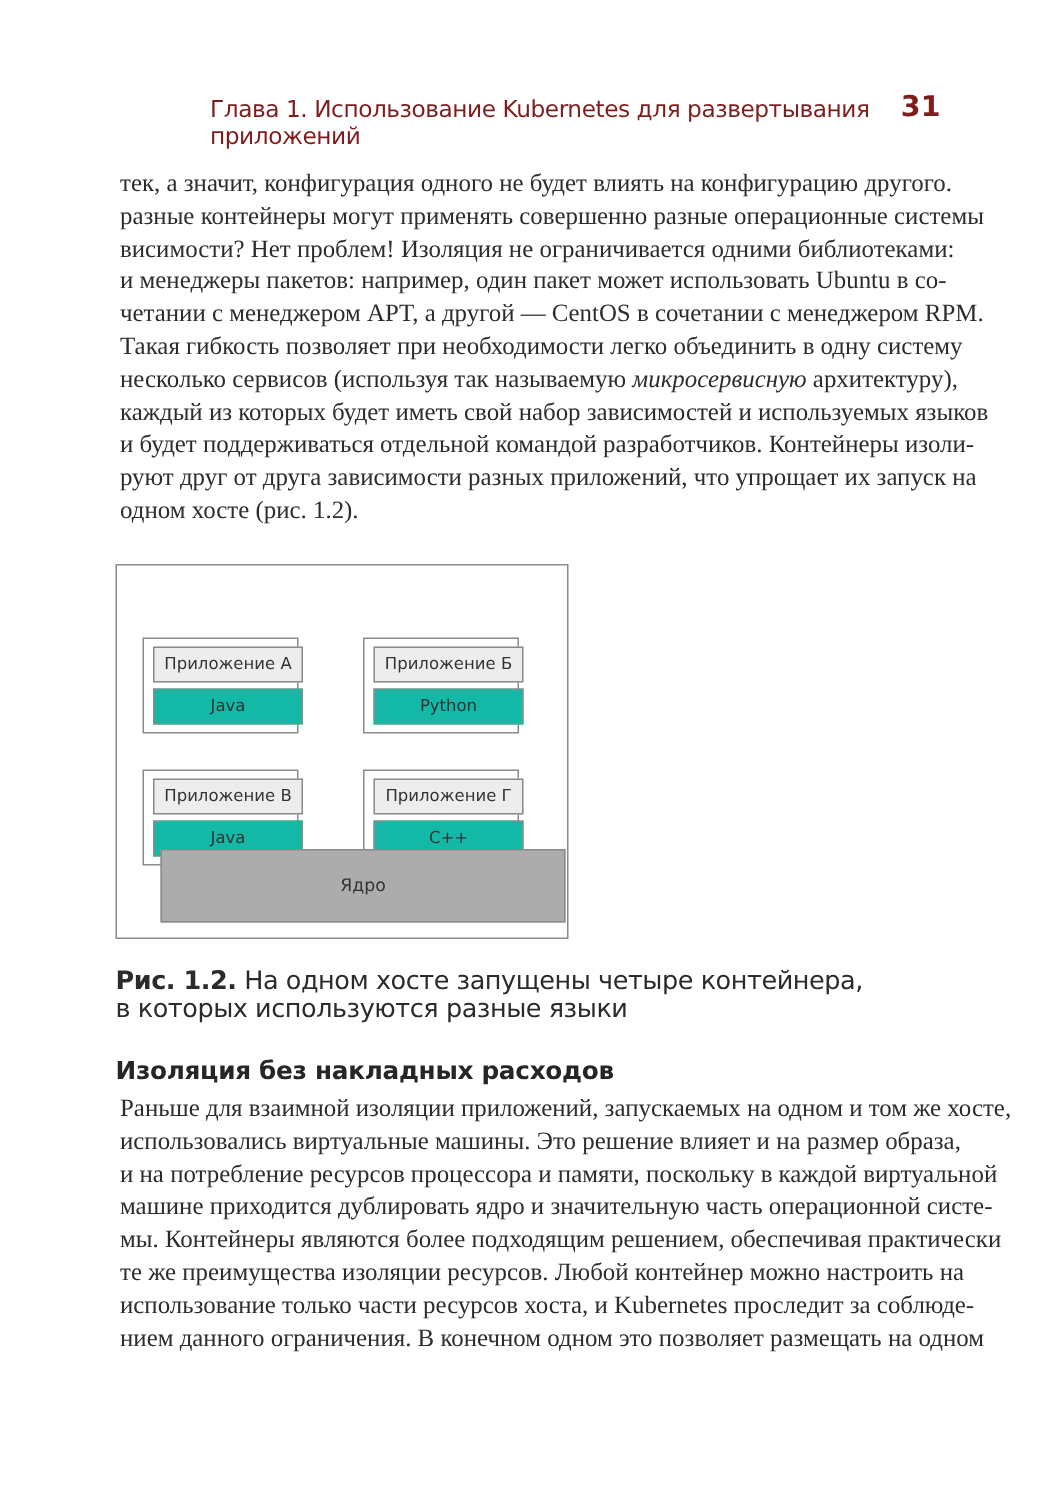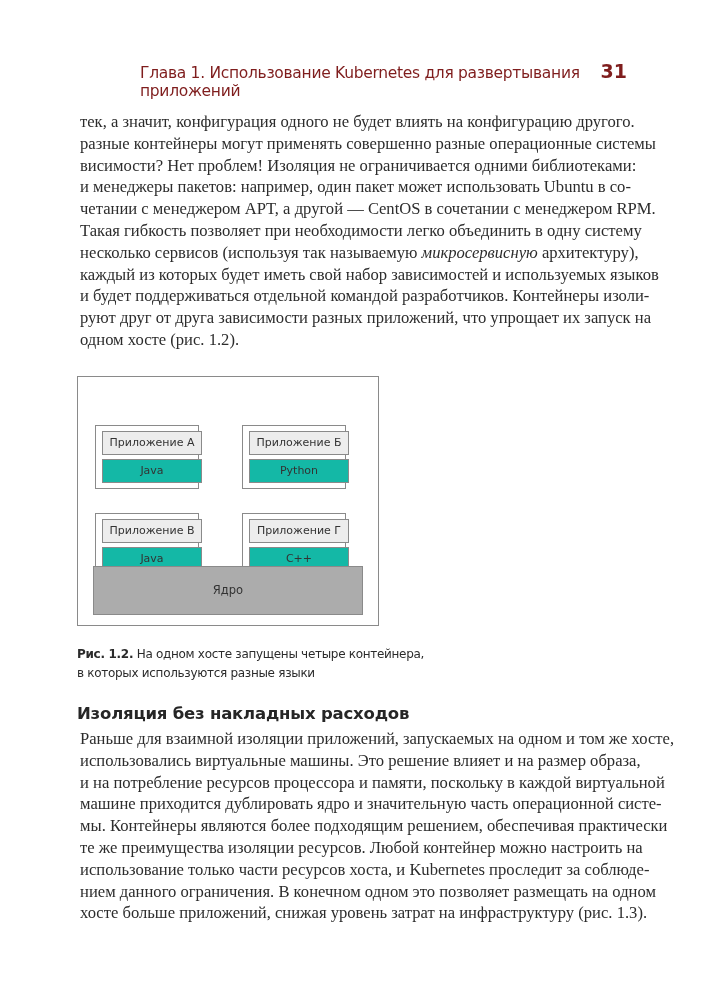--- a/index.html
+++ b/index.html
@@ -16,24 +16,24 @@
   .para i { font-style: italic; }
   .p1 { top: 111px; }
   .p2 { top: 728px; }
   .figure { position: absolute; left: 77px; top: 376px; width: 302px; height: 250px;
     border: 1px solid #8a8a8a; background: #fff; box-sizing: border-box; }
   .group { position: absolute; width: 104px; height: 64px; border: 1px solid #8a8a8a; box-sizing: border-box; background: #fff; margin-top: 32px; }
   .box { position: absolute; left: 6px; width: 100px; height: 24px; border: 1px solid #8a8a8a; box-sizing: border-box;
     font-family: "DejaVu Sans", sans-serif; font-size: 11px; color: #333; text-align: center; line-height: 22px; white-space: nowrap; }
   .box.app { top: 5px; background: #ededed; }
   .box.lang { top: 33px; background: #14b8a6; }
-  .kernel { position: absolute; left: 15px; top: 189px; width: 270px; height: 49px; background: #acacac;
+  .kernel { position: absolute; left: 29px; top: 189px; width: 270px; height: 49px; background: #acacac;
     border: 1px solid #8a8a8a; box-sizing: border-box; font-family: "DejaVu Sans", sans-serif; font-size: 11.5px;
     color: #333; text-align: center; line-height: 47px; }
-  .caption { position: absolute; left: 77px; top: 645px; font-family: "DejaVu Sans", sans-serif; font-size: 12px;
+  .caption { position: absolute; left: 77px; top: 645px; font-family: "DejaVu Sans", sans-serif; font-size: 17px;
     line-height: 19px; color: #2b2b2b; letter-spacing: -0.3px; }
   .caption b { font-weight: bold; }
   .heading { position: absolute; left: 77px; top: 704px; font-family: "DejaVu Sans", sans-serif; font-size: 16.5px;
     font-weight: bold; color: #262626; letter-spacing: -0.2px; }
 </style>
 </head>
 <body>
 
 <div class="header">
   <span class="title">Глава 1. Использование Kubernetes для развертывания приложений</span>
@@ -83,14 +83,13 @@
 
 <div class="para p2">
   <span class="ln">Раньше для взаимной изоляции приложений, запускаемых на одном и том же хосте,</span>
   <span class="ln">использовались виртуальные машины. Это решение влияет и на размер образа,</span>
   <span class="ln">и на потребление ресурсов процессора и памяти, поскольку в каждой виртуальной</span>
   <span class="ln">машине приходится дублировать ядро и значительную часть операционной систе-</span>
   <span class="ln">мы. Контейнеры являются более подходящим решением, обеспечивая практически</span>
   <span class="ln">те же преимущества изоляции ресурсов. Любой контейнер можно настроить на</span>
   <span class="ln">использование только части ресурсов хоста, и Kubernetes проследит за соблюде-</span>
   <span class="ln">нием данного ограничения. В конечном одном это позволяет размещать на одном</span>
-  <span class="ln">хосте больше приложений, снижая уровень затрат на инфраструктуру (рис. 1.3).</span>
 </div>
 
 </body></html>

